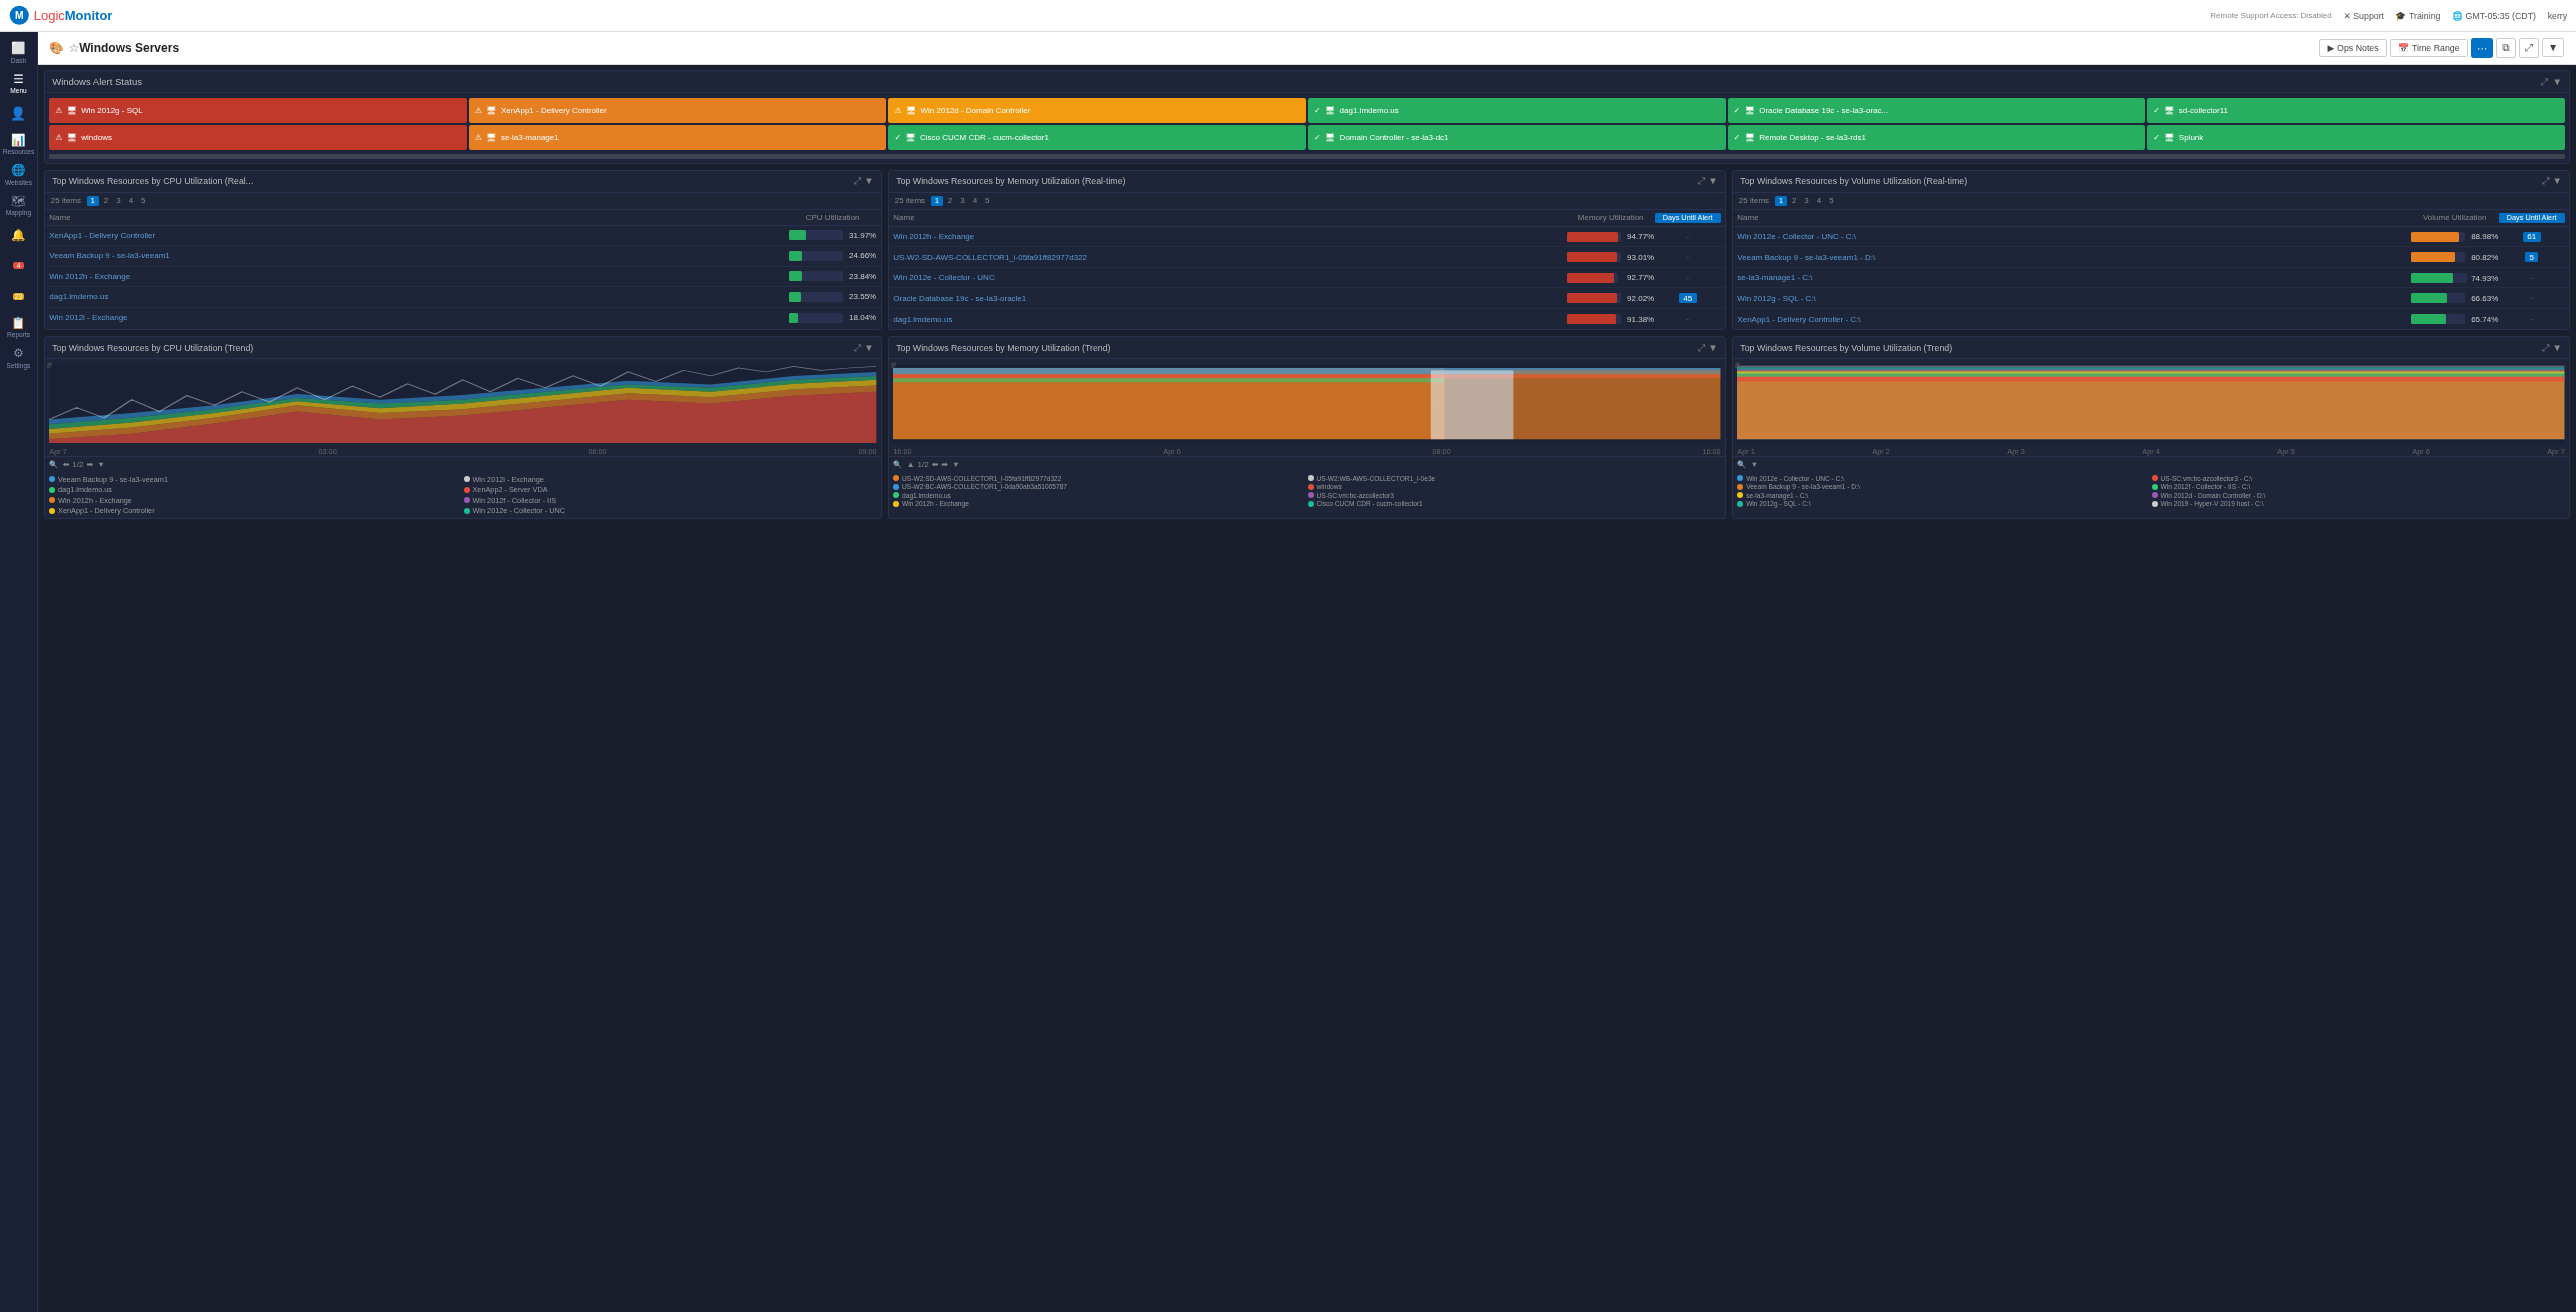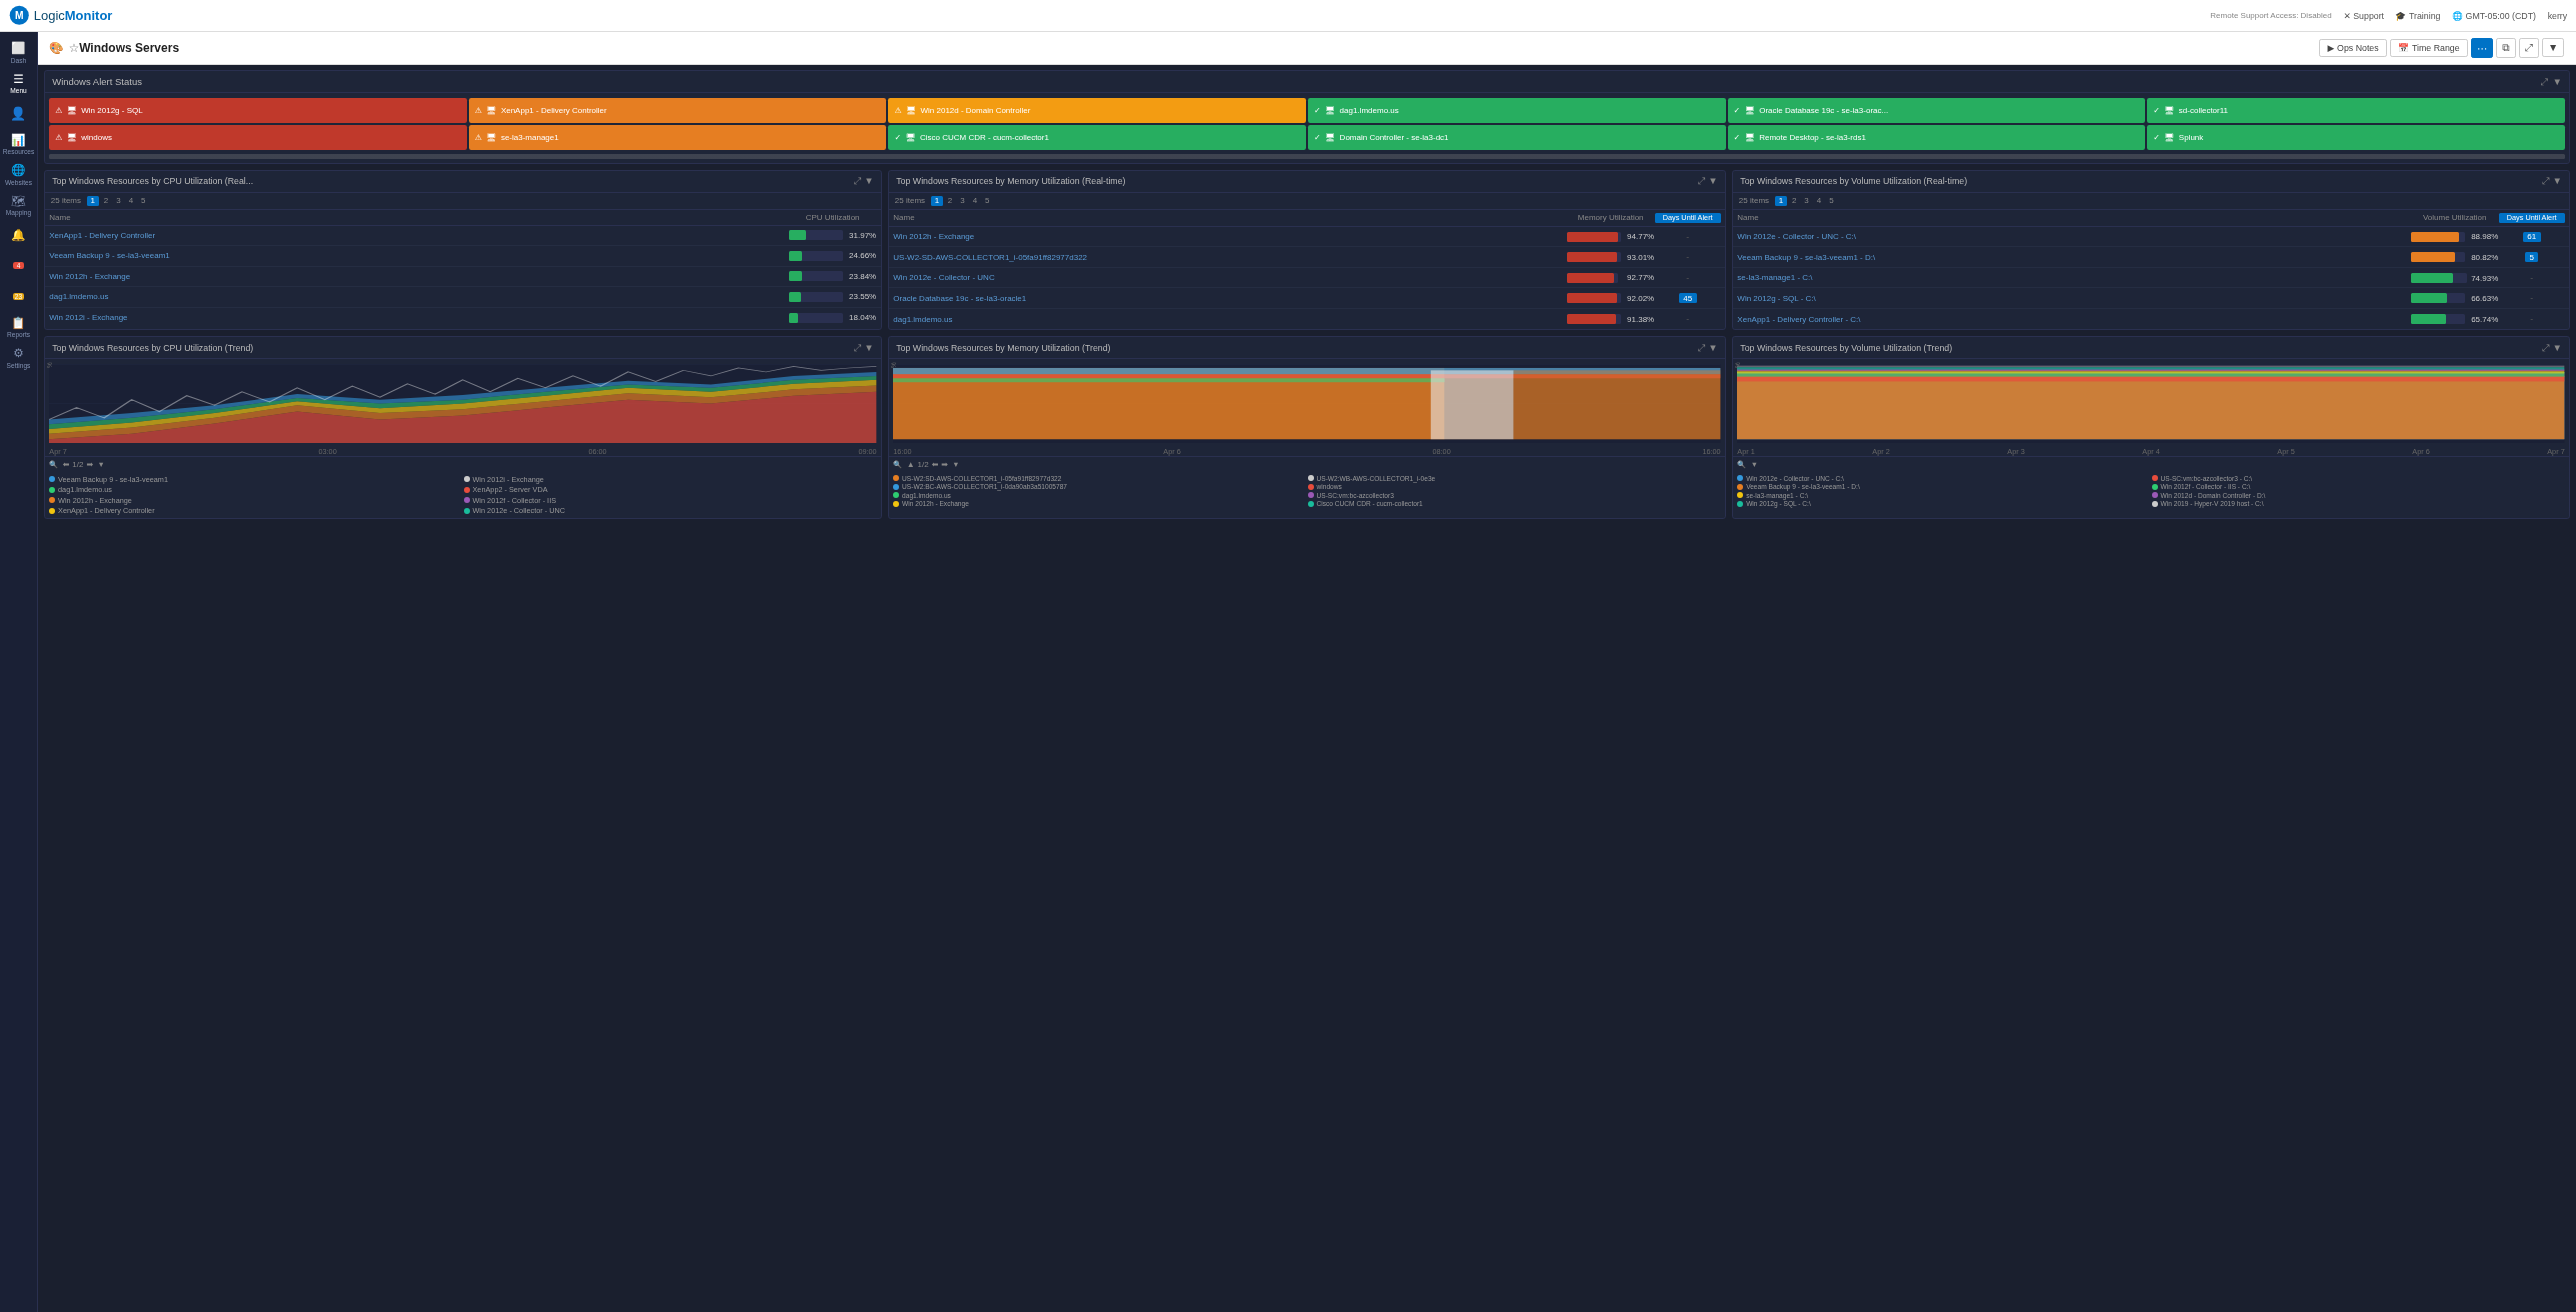--- a/index.html
+++ b/index.html
@@ -10,21 +10,21 @@
       background: #fff;
       height: 32px;
       display: flex;
       align-items: center;
       padding: 0 8.8px;
       border-bottom: 0.7px solid #ddd;
       position: relative;
       z-index: 100;
     }
     .logo { display: flex; align-items: center; gap: 4.4px; font-size: 13px; font-weight: bold; color: #1a1a2e; }
-    .logo .logic { color: #0c4a6e; font-weight: 400; }
+    .logo .logic { color: #ef4444; font-weight: 400; }
     .logo .monitor { color: #0072c6; font-weight: 700; }
     .nav-right { margin-left: auto; display: flex; align-items: center; gap: 11.7px; font-size: 8.8px; color: #555; }
     .nav-right span { cursor: pointer; }
     .nav-right .remote { color: #888; font-size: 8px; }
 
     
     .layout { display: flex; height: calc(100vh - 32px); }
     .sidebar {
       width: 38px;
       background: #1a2035;
@@ -300,21 +300,21 @@
     <svg width="20.5" height="20.5" viewBox="0 0 28 28" style="font-size:18px">
       <circle cx="14" cy="14" r="13" fill="#0072c6"></circle>
       <text x="14" y="19" text-anchor="middle" fill="white" font-size="14" font-weight="bold">M</text>
     </svg>
     <span><span class="logic">Logic</span><span class="monitor">Monitor</span></span>
   </div>
   <div class="nav-right">
     <span class="remote">Remote Support Access: Disabled</span>
     <span>✕ <span>Support</span></span>
     <span>🎓 <span>Training</span></span>
-    <span>🌐 <span>GMT-05:00 (CDT)</span></span>
+    <span>🌐 <span>GMT-05:35 (CDT)</span></span>
     <span>kerry</span>
   </div>
 </div>
 
 <div class="layout">
 
   <div class="sidebar">
     <div class="sidebar-item">
       <div class="sidebar-icon">⬜</div>
       <div style="font-size:6.6px;color:#8090b0">Dash</div>

